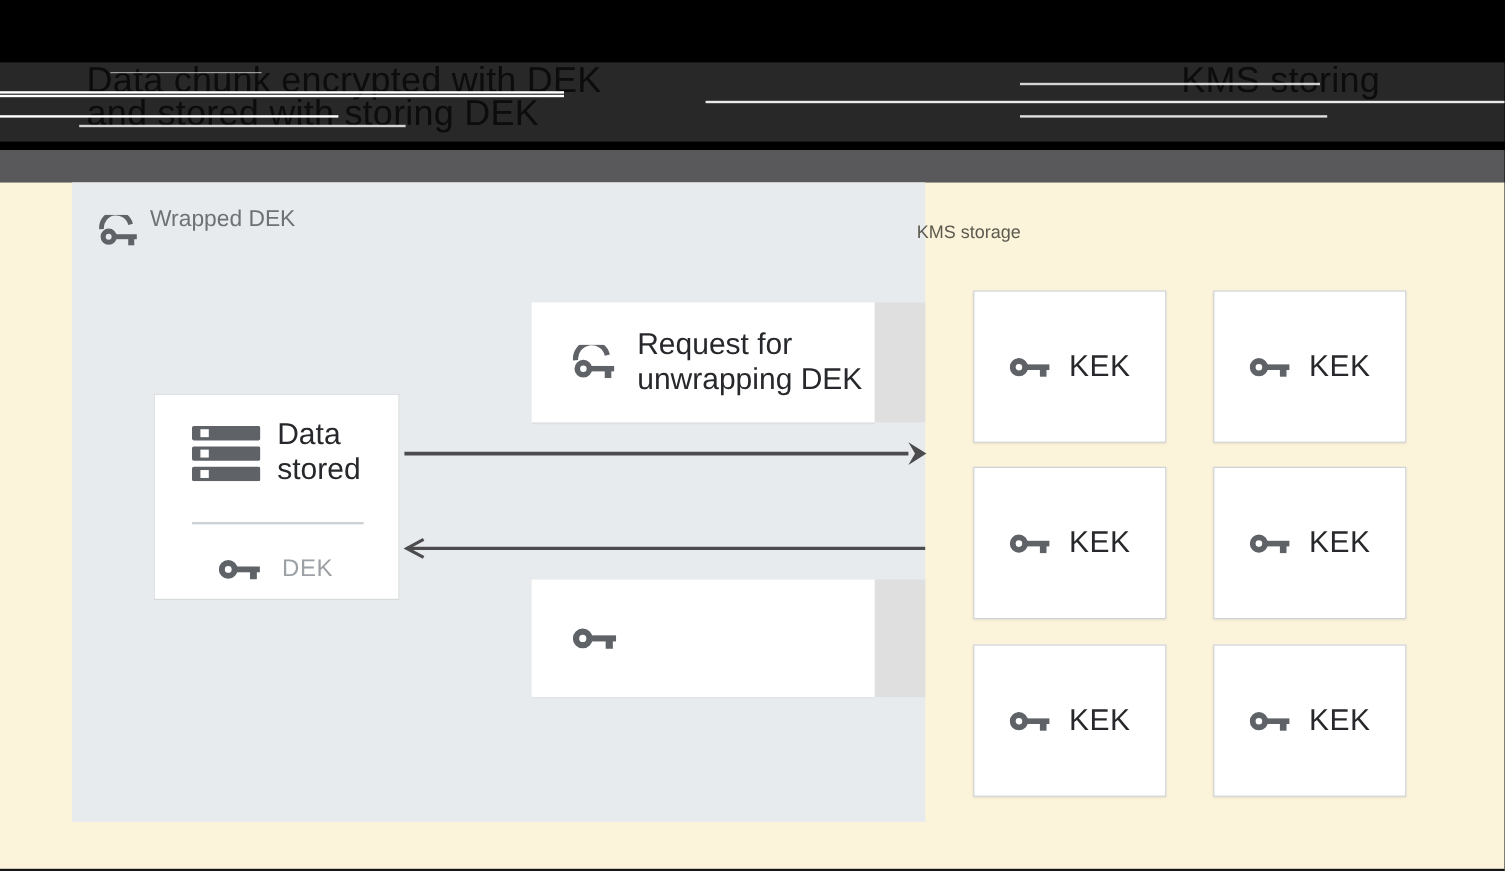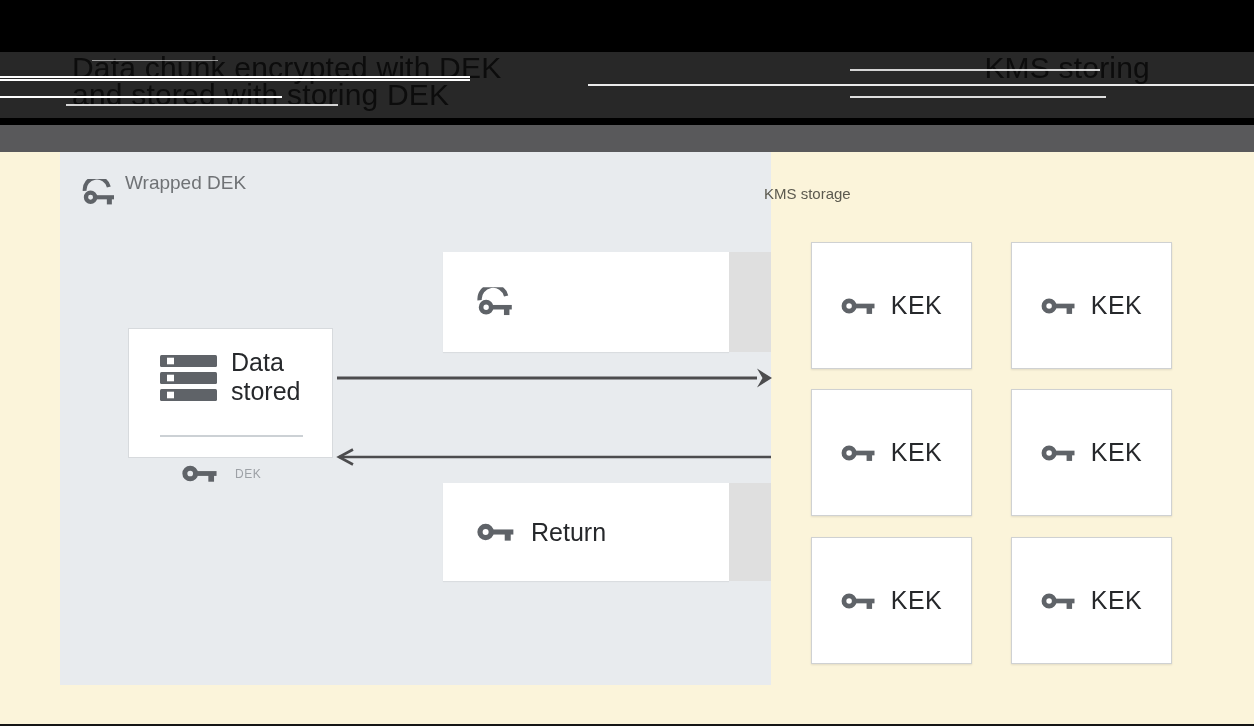--- a/index.html
+++ b/index.html
@@ -16,26 +16,26 @@
   .caption.right{left:840px;width:310px;text-align:right;}
   .streak{position:absolute;background:#fff;}
   .band-divider{position:absolute;left:0;top:125px;width:1254px;height:27px;background:var(--divider-band,#59595b);}
   
   .canvas{position:absolute;left:0;top:152px;width:1254px;height:574px;background:var(--canvas-yellow,#fbf4da);}
   .panel-gray{position:absolute;left:60px;top:0;width:711px;height:533px;background:var(--panel-gray,#e8ebee);}
   .panel-title{position:absolute;left:65px;top:20px;font-size:19px;color:var(--label-gray,#6f7275);}
   .wrapicon{position:absolute;left:22px;top:27px;color:var(--icon-gray,#5f6368);}
   
   .wbox{position:absolute;background:var(--box-white,#fff);}
-  .databox{left:68px;top:176px;width:205px;height:130px;border:1.5px solid #d7dadd;}
+  .databox{left:68px;top:176px;width:205px;height:172px;border:1.5px solid #d7dadd;}
   .dc-icon{position:absolute;left:31px;top:26px;color:var(--icon-gray,#5f6368);}
   .dc-title{position:absolute;left:102px;top:19px;font-size:25px;line-height:29px;color:var(--text-dark,#26282b);}
   .dc-divider{position:absolute;left:31px;top:106px;width:143px;height:2px;background:#ccd1d5;}
   .dc-keyrow{position:absolute;left:53px;top:134px;display:flex;align-items:center;gap:15px;color:var(--icon-gray,#5f6368);}
-  .dc-keylabel{font-size:12px;color:var(--text-muted,#9da1a6);letter-spacing:.5px;}
+  .dc-keylabel{font-size:20px;color:var(--text-muted,#9da1a6);letter-spacing:.5px;}
   .msgbox{left:383px;width:286px;height:100px;box-shadow:0 1px 1px rgba(0,0,0,.06);}
   .msgbox.request{top:100px;}
   .msgbox.return{top:331px;height:98px;}
   .box-ext{position:absolute;left:669px;width:42px;background:var(--box-ext,#dfdfdf);}
   .box-ext.request{top:100px;height:100px;}
   .box-ext.return{top:331px;height:98px;}
   .msg-inner{position:absolute;left:34px;top:0;height:100%;display:flex;align-items:center;gap:14px;}
   .msg-text{font-size:25px;line-height:29px;color:var(--text-dark,#26282b);}
   .msg-icon{color:var(--icon-gray,#5f6368);flex:none;}
   
@@ -122,31 +122,34 @@
             </svg>
           <span class="dc-keylabel">DEK</span>
         </div>
       </div>
 
       <div class="wbox msgbox request">
         <div class="msg-inner">
           <svg class="msg-icon" width="40" height="30" viewBox="0 0 46 34">
               <use href="#sym-wrapped-key"></use>
             </svg>
+          <div class="msg-text">
+            <div>Request for</div>
+            <div>unwrapping DEK</div>
+          </div>
         </div>
       </div>
       <div class="box-ext request"></div>
 
       <div class="wbox msgbox return">
         <div class="msg-inner">
           <svg class="msg-icon" width="40" height="22" viewBox="0 0 44 24">
               <use href="#sym-key"></use>
             </svg>
           <div class="msg-text">
-            <div>Return</div>
           </div>
         </div>
       </div>
       <div class="box-ext return"></div>
     </div>
 
     <svg class="arrows" width="1254" height="574" viewBox="0 0 1254 574">
       <g stroke="#4c4c4e" fill="#4c4c4e">
         <line x1="337" y1="226" x2="757" y2="226" stroke-width="3"></line>
         <path d="M757 216.5 L772 226 L757 235.5 L762.5 226 Z" stroke="none"></path>

